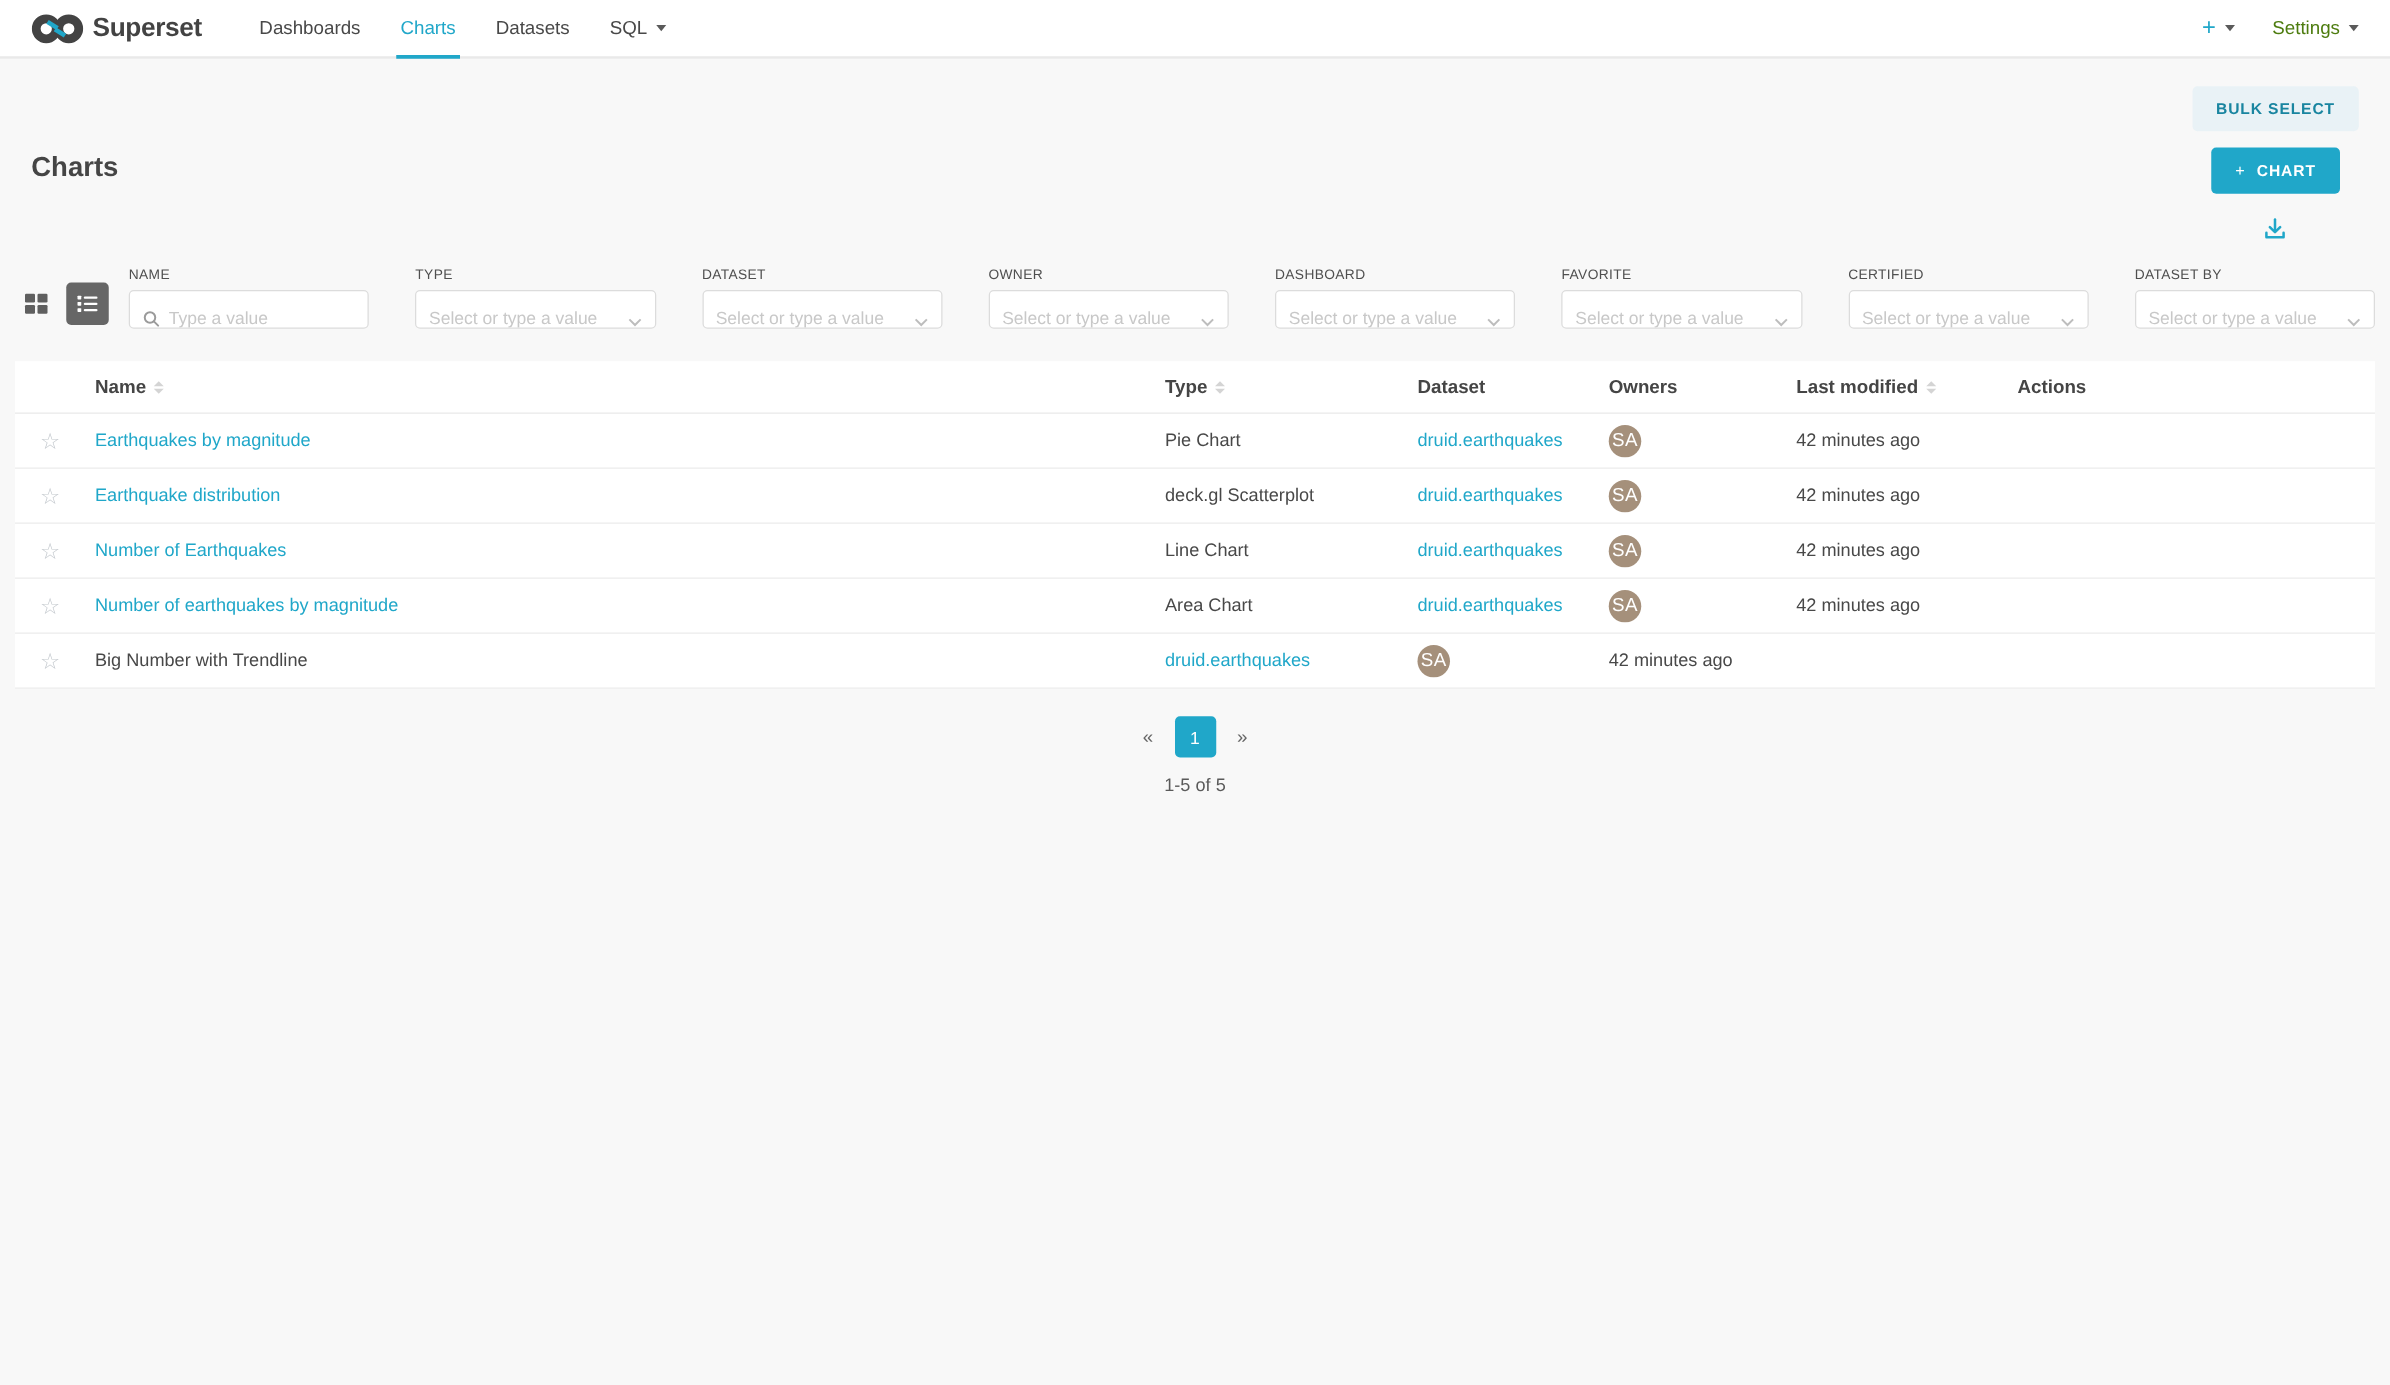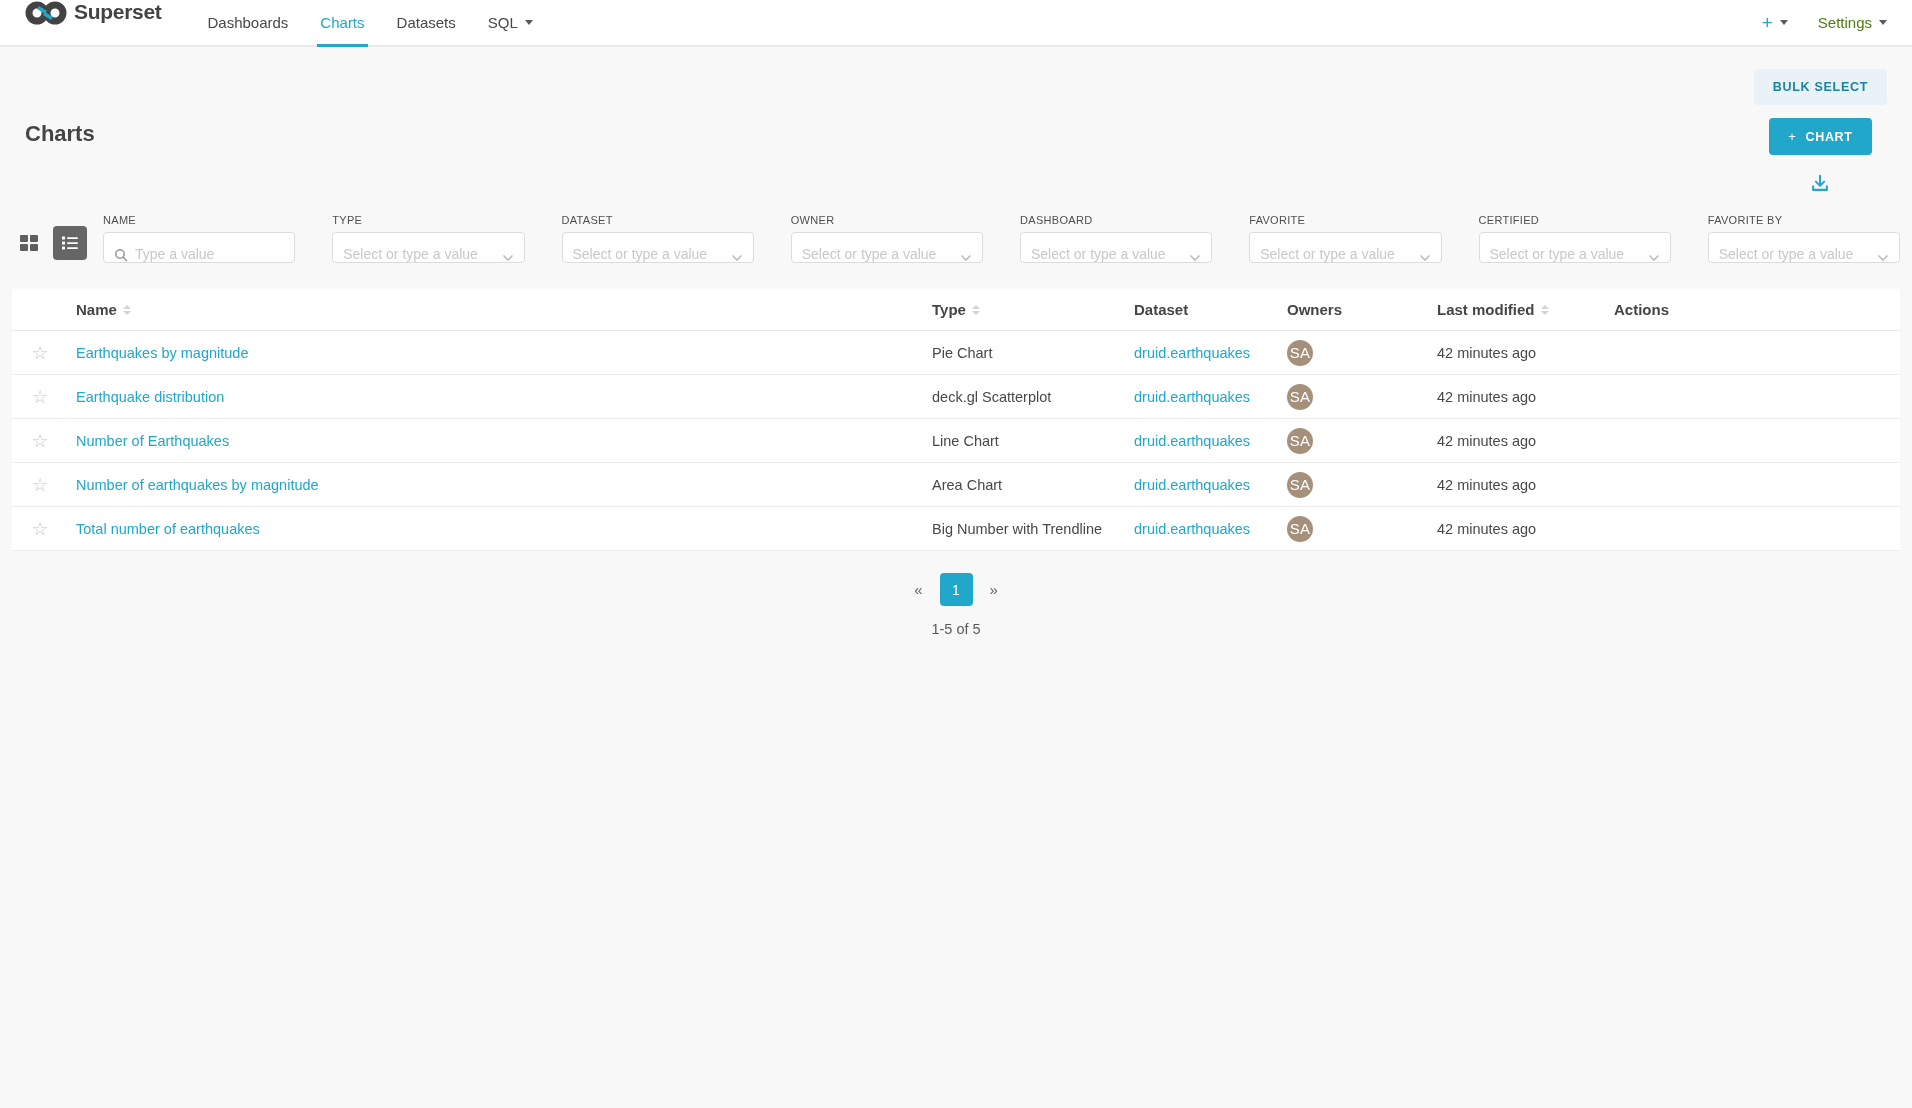--- a/index.html
+++ b/index.html
@@ -13,21 +13,21 @@
 
   
   .navbar {
     height: 47px;
     background: #fff;
     border-bottom: 2px solid #E9E9E9;
     display: flex;
     align-items: stretch;
     padding: 0 25px;
   }
-  .brand { display: flex; gap: 7px; cursor: pointer; }
+  .brand { display: flex; align-items: center; gap: 7px; cursor: pointer; }
   .brand-text { font-size: 21px; font-weight: 700; color: #434343; letter-spacing: -0.3px; }
   .nav-menu { display: flex; margin-left: 30px; }
   .nav-item {
     display: flex; align-items: center;
     padding: 0 16px; font-size: 15px; color: #484848;
     cursor: pointer; position: relative;
   }
   .nav-item.active { color: #20A7C9; }
   .nav-item.active::after {
     content: ""; position: absolute; left: 13px; right: 13px; bottom: -2px;
@@ -289,21 +289,21 @@
         <span class="select-placeholder">Select or type a value</span>
         <span style="display:flex;">
           <svg width="12" height="8" viewBox="0 0 12 8" fill="none" stroke="#BDBDBD" stroke-width="1.6">
               <path d="M1.5 1.5 L6 6 L10.5 1.5"></path>
             </svg>
         </span>
       </div>
     </div>
 
     <div class="filter">
-      <span class="filter-label">FAVORITE BY</span>
+      <span class="filter-label">DATASET BY</span>
       <div class="filter-control">
         <span class="select-placeholder">Select or type a value</span>
         <span style="display:flex;">
           <svg width="12" height="8" viewBox="0 0 12 8" fill="none" stroke="#BDBDBD" stroke-width="1.6">
               <path d="M1.5 1.5 L6 6 L10.5 1.5"></path>
             </svg>
         </span>
       </div>
     </div>
 
@@ -399,21 +399,20 @@
         <span class="avatar">SA</span>
       </div>
     <div class="cell">42 minutes ago</div>
     <div class="cell"></div>
   </div>
 
   <div class="trow tbody-row">
     <div class="cell cell-star">
         <span class="star">☆</span>
       </div>
-    <div class="cell"><a class="cell-link">Total number of earthquakes</a></div>
     <div class="cell">Big Number with Trendline</div>
     <div class="cell"><a class="cell-link">druid.earthquakes</a></div>
     <div class="cell">
         <span class="avatar">SA</span>
       </div>
     <div class="cell">42 minutes ago</div>
     <div class="cell"></div>
   </div>
 
 </div>

